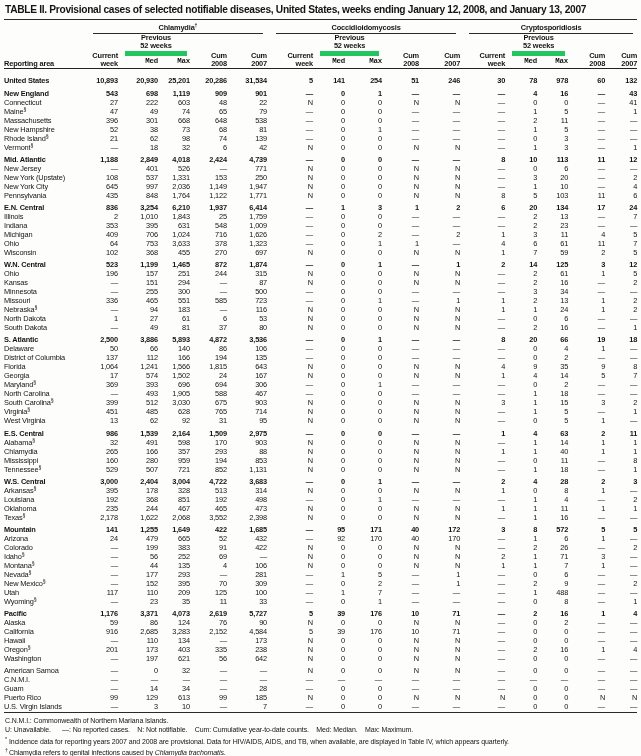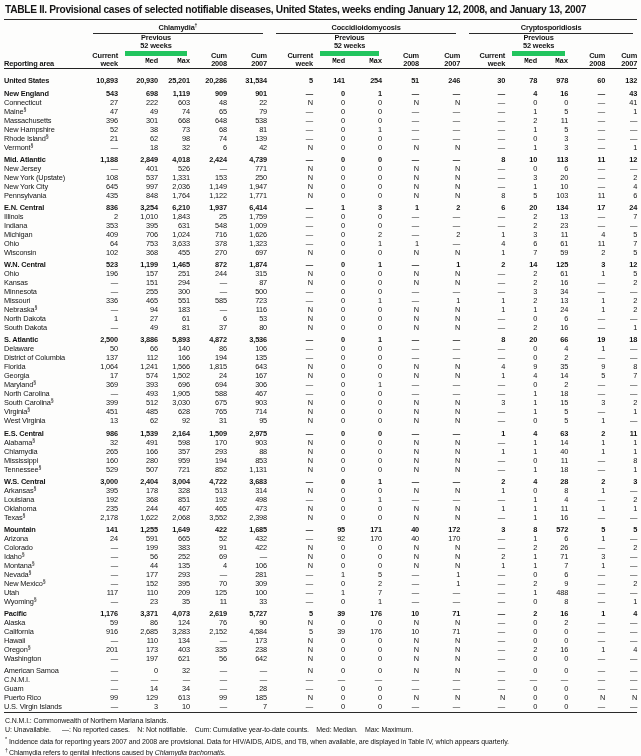--- a/index.html
+++ b/index.html
@@ -1013,21 +1013,21 @@
         <td class="num">172</td>
         <td class="num">3</td>
         <td class="num">8</td>
         <td class="num">572</td>
         <td class="num">5</td>
         <td class="num">5</td>
       </tr>
       <tr>
     <td class="area">Arizona</td>
   <td class="num">24</td>
-        <td class="num">591</td>
+        <td class="num">479</td>
         <td class="num">665</td>
         <td class="num">52</td>
         <td class="num">432</td>
         <td class="num">—</td>
         <td class="num">92</td>
         <td class="num">170</td>
         <td class="num">40</td>
         <td class="num">170</td>
         <td class="num">—</td>
         <td class="num">1</td>

